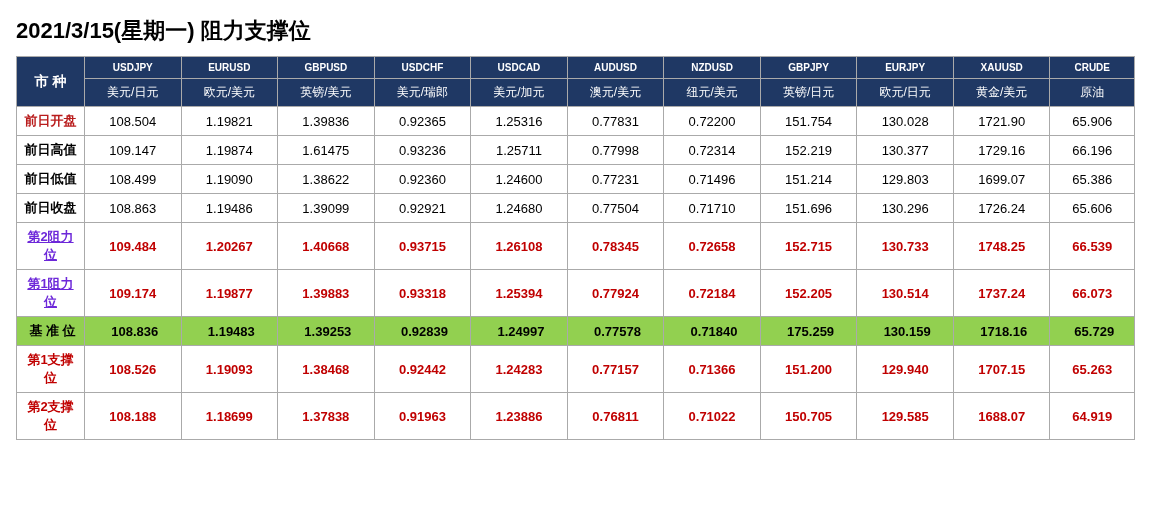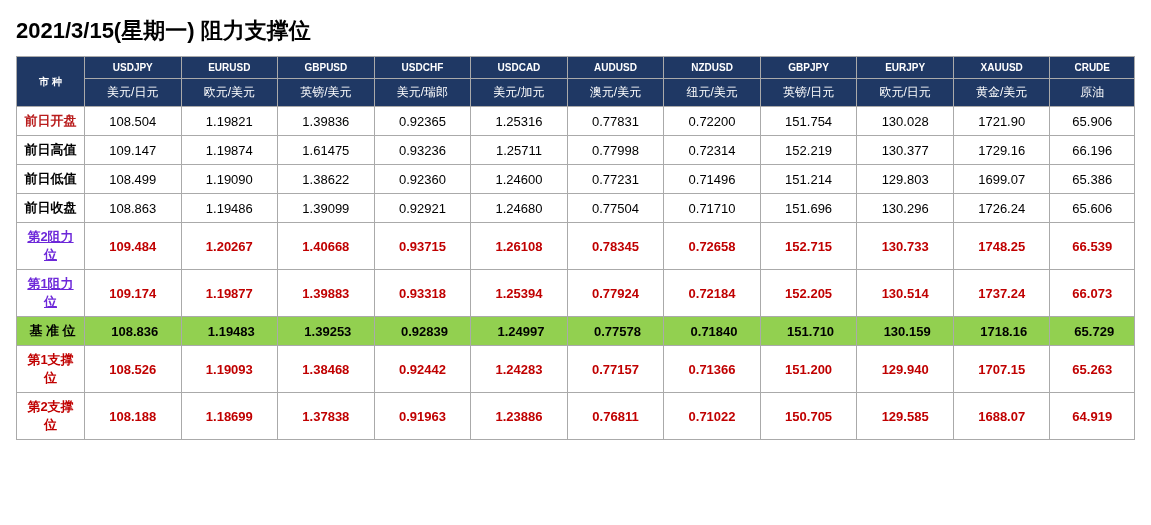--- a/index.html
+++ b/index.html
@@ -73,21 +73,21 @@
     }
     
     .label-col {
       width: 68px;
       font-weight: bold;
     }
     
     .th-shizhong {
       background: #1f3864;
       color: #fff;
-      font-size: 10px;
+      font-size: 14px;
       font-weight: bold;
     }
   </style>
 </head>
 <body>
 
 <h1>2021/3/15(星期一) 阻力支撑位</h1>
 
 <table>
   <thead>
@@ -209,21 +209,21 @@
       </tr>
       <tr class="row-base">
         <td class="label-col label-cell">基 准 位</td>
         <td>108.836</td>
         <td>1.19483</td>
         <td>1.39253</td>
         <td>0.92839</td>
         <td>1.24997</td>
         <td>0.77578</td>
         <td>0.71840</td>
-        <td>151.710</td>
+        <td>175.259</td>
         <td>130.159</td>
         <td>1718.16</td>
         <td>65.729</td>
       </tr>
       <tr class="row-support">
         <td class="label-col label-cell">第1支撑位</td>
         <td>108.526</td>
         <td>1.19093</td>
         <td>1.38468</td>
         <td>0.92442</td>

